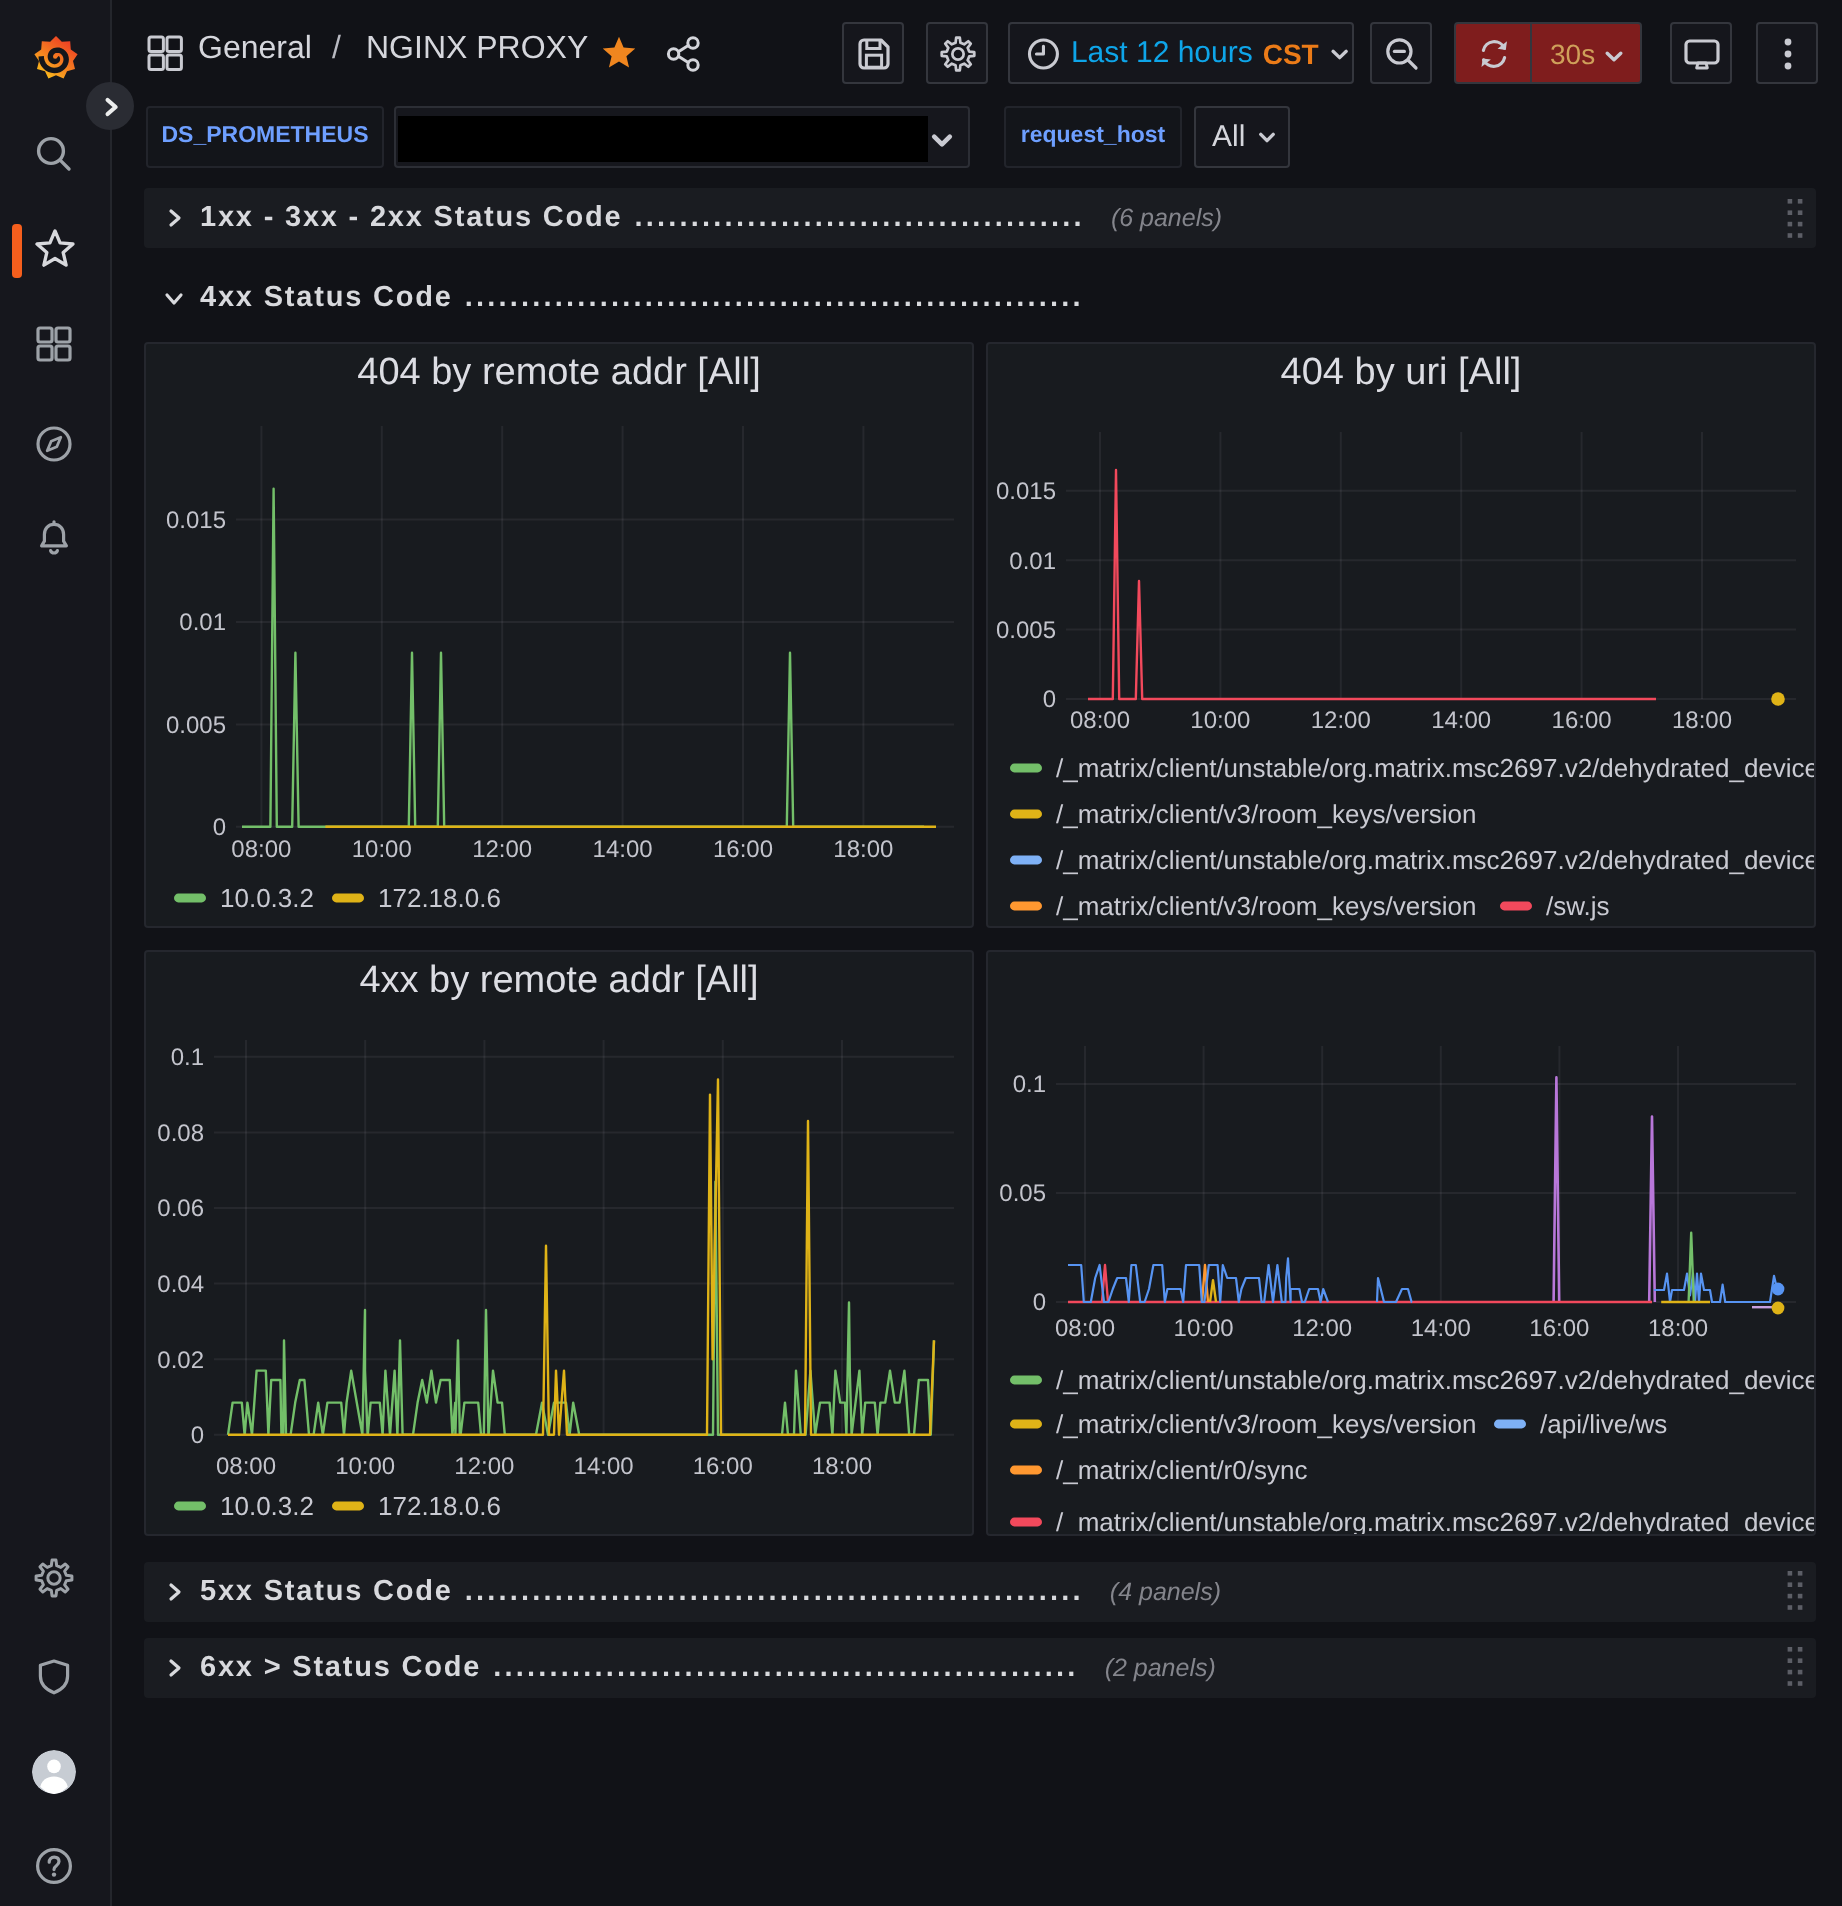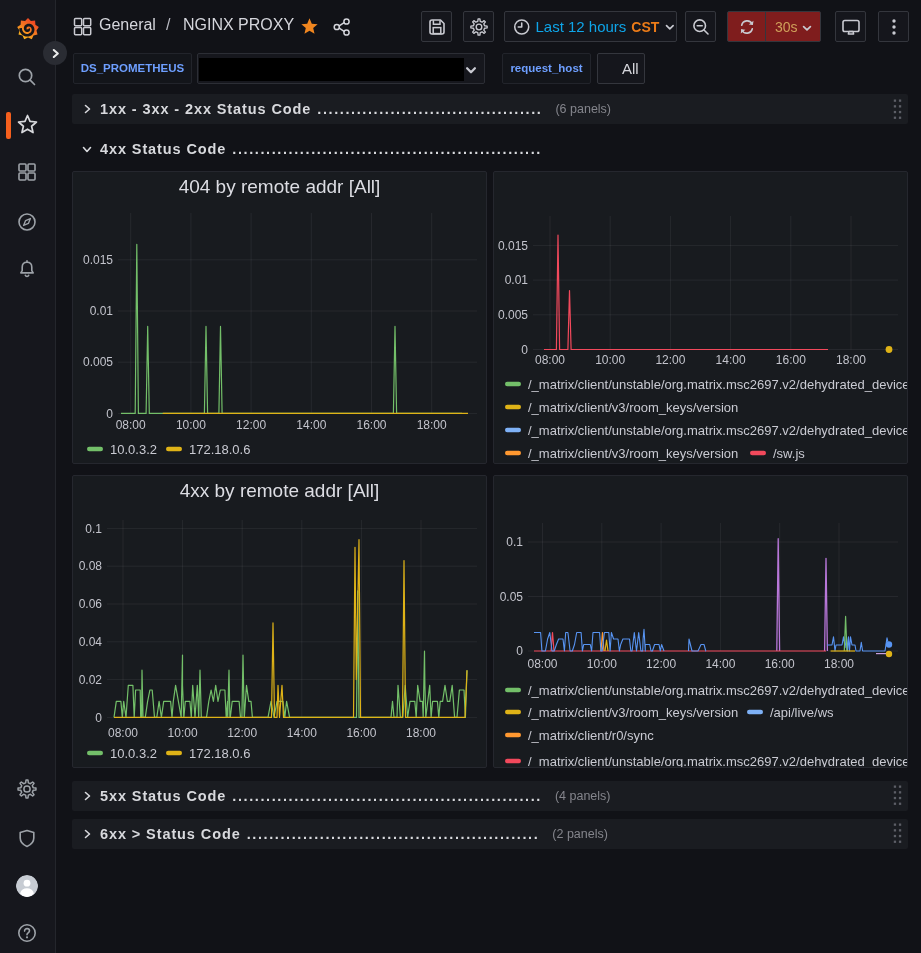--- a/index.html
+++ b/index.html
@@ -3,21 +3,21 @@
 *{margin:0;padding:0;box-sizing:border-box}
 html,body{width:921px;height:953px;background:#111217;font-family:"Liberation Sans",sans-serif;overflow:hidden}
 body{position:relative}
 .abs{position:absolute}
 .panel{position:absolute;background:#181b1f;border:1px solid #25272e;border-radius:2px;overflow:hidden}
 .ptitle{position:absolute;left:0;right:0;top:0;height:30px;line-height:30px;text-align:center;
  color:#dcdde3;font-size:19px;font-weight:normal}
 .rowhead{position:absolute;height:30px;border-radius:2px;display:flex;align-items:center;color:#d8d9dd}
 .rowbg{background:#1a1c21}
 .rowtitle{font-size:14.5px;font-weight:bold;white-space:nowrap}
-.npanels{font-size:12.5px;color:#84858c;margin-left:13px;font-weight:normal}
+.npanels{font-size:12.5px;font-style:italic;color:#84858c;margin-left:13px;font-weight:normal}
 .vlabel{position:absolute;height:31px;line-height:29px;background:#13151a;border:1px solid #22242b;
  border-radius:2px;color:#6e9fff;font-weight:bold;font-size:11.5px;text-align:center}
 .icon{display:block}
 </style></head><body>
 <div class="abs" style="left:0;top:0;width:56px;height:953px;background:#16171d;border-right:1px solid #24262c"></div>
 <div class="abs" style="left:16px;top:17px">
     <svg class="icon" width="24" height="24" viewBox="0 0 24 24" style="" xmlns="http://www.w3.org/2000/svg">
       <defs>
         <linearGradient id="gflame" x1="0" y1="1" x2="0.7" y2="0">
           <stop offset="0" stop-color="#fcd21c"></stop>
@@ -189,21 +189,21 @@
     <div class="abs" style="left:1px;top:4px;width:265px;height:23px;background:#000"></div>
     <div class="abs" style="left:266px;top:9px">
       <svg class="icon" width="14" height="14" viewBox="0 0 14 14" style="" xmlns="http://www.w3.org/2000/svg">
         <path d="M3.1 5.3 L7.0 9.2 L10.9 5.3" fill="none" stroke="#c9cad2" stroke-width="2.3" stroke-linecap="round" stroke-linejoin="round"></path>
       </svg>
     </div>
   </div>
 <div class="abs" style="left:502px;top:53px;width:89px">
     <div class="vlabel" style="left:0;top:0;width:89px">request_host</div>
   </div>
-<div class="abs" style="left:597px;top:53px;width:48px;height:31px;background:#15161c;border:1px solid #34363d;border-radius:2px;display:flex;align-items:center;gap:5px;padding-left:24px">
+<div class="abs" style="left:597px;top:53px;width:48px;height:31px;background:#15161c;border:1px solid #34363d;border-radius:2px;display:flex;align-items:center;gap:5px;padding-left:8px">
     <span style="font-size:15px;color:#d5d6dc">All</span>
     <svg class="icon" width="11" height="11" viewBox="0 0 11 11" style="" xmlns="http://www.w3.org/2000/svg">
       <path d="M2.4 4.2 L5.5 7.3 L8.6 4.2" fill="none" stroke="#c9cad1" stroke-width="1.7" stroke-linecap="round" stroke-linejoin="round"></path>
     </svg>
   </div>
 <div class="rowhead rowbg" style="left:72px;top:94px;width:836px">
     <span style="margin:0 7px 0 9px;display:flex">
       <svg class="icon" width="12" height="12" viewBox="0 0 12 12" style="" xmlns="http://www.w3.org/2000/svg">
         <path d="M4.5 2.5 L8.5 6 L4.5 9.5" fill="none" stroke="#d8d9dd" stroke-width="1.6" stroke-linecap="round" stroke-linejoin="round"></path>
       </svg>
@@ -302,20 +302,21 @@
       <text x="358.7" y="256.5" font-size="12" fill="#c3c4cc" text-anchor="middle" font-family="Liberation Sans">18:00</text>
       <polyline points="48.0,241.4 62.2,241.4 63.8,72.4 65.4,241.4 73.1,241.4 74.7,154.4 76.3,241.4 131.4,241.4 133.0,154.4 134.6,241.4 145.9,241.4 147.5,154.4 149.1,241.4 320.4,241.4 322.0,154.4 323.6,241.4 389.0,241.4" fill="none" stroke="#73bf69" stroke-width="1.2" stroke-linejoin="round"></polyline>
       <polyline points="89.7,241.4 395.0,241.4" fill="none" stroke="#dfb317" stroke-width="1.2" stroke-linejoin="round"></polyline>
       <rect x="14" y="274.8" width="16" height="4.4" rx="2.2" fill="#73bf69"></rect>
       <text x="37" y="281.6" font-size="13" fill="#c9cad2" font-family="Liberation Sans">10.0.3.2</text>
       <rect x="93" y="274.8" width="16" height="4.4" rx="2.2" fill="#dfb317"></rect>
       <text x="116" y="281.6" font-size="13" fill="#c9cad2" font-family="Liberation Sans">172.18.0.6</text>
     </svg>
   </div>
 <div class="panel" style="left:493px;top:171px;width:415px;height:293px">
+    <div class="ptitle">404 by uri [All]</div>
     <svg class="abs" style="left:0;top:0" width="413" height="291" viewBox="0 0 413 291" xmlns="http://www.w3.org/2000/svg">
       <line x1="39" y1="177.5" x2="404" y2="177.5" stroke="rgba(204,204,220,0.08)" stroke-width="1"></line>
       <line x1="39" y1="142.8" x2="404" y2="142.8" stroke="rgba(204,204,220,0.08)" stroke-width="1"></line>
       <line x1="39" y1="108.1" x2="404" y2="108.1" stroke="rgba(204,204,220,0.08)" stroke-width="1"></line>
       <line x1="39" y1="73.4" x2="404" y2="73.4" stroke="rgba(204,204,220,0.08)" stroke-width="1"></line>
       <line x1="56.0" y1="44" x2="56.0" y2="177.5" stroke="rgba(204,204,220,0.08)" stroke-width="1"></line>
       <line x1="116.2" y1="44" x2="116.2" y2="177.5" stroke="rgba(204,204,220,0.08)" stroke-width="1"></line>
       <line x1="176.4" y1="44" x2="176.4" y2="177.5" stroke="rgba(204,204,220,0.08)" stroke-width="1"></line>
       <line x1="236.6" y1="44" x2="236.6" y2="177.5" stroke="rgba(204,204,220,0.08)" stroke-width="1"></line>
       <line x1="296.8" y1="44" x2="296.8" y2="177.5" stroke="rgba(204,204,220,0.08)" stroke-width="1"></line>

